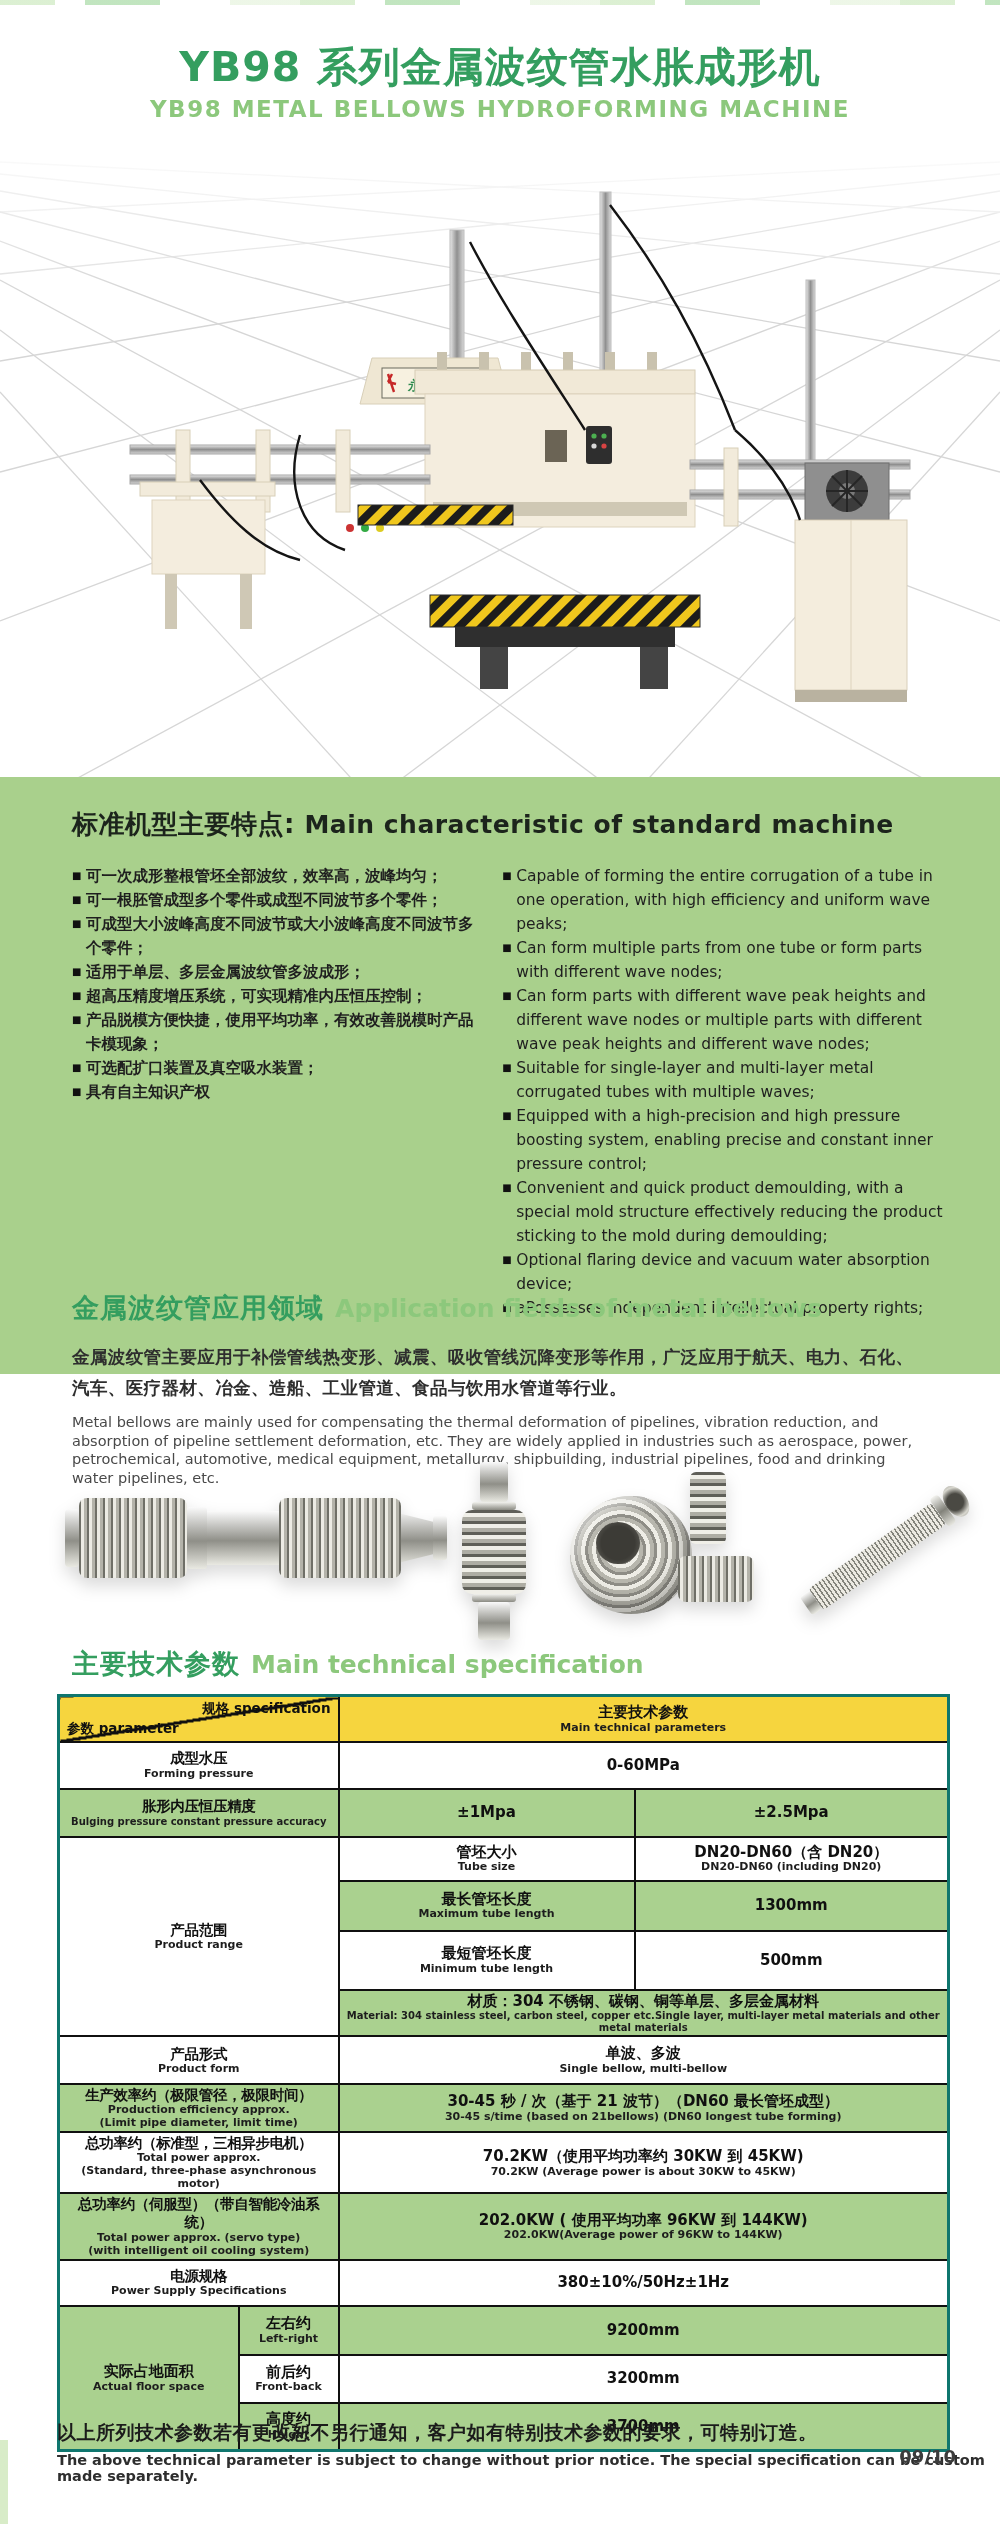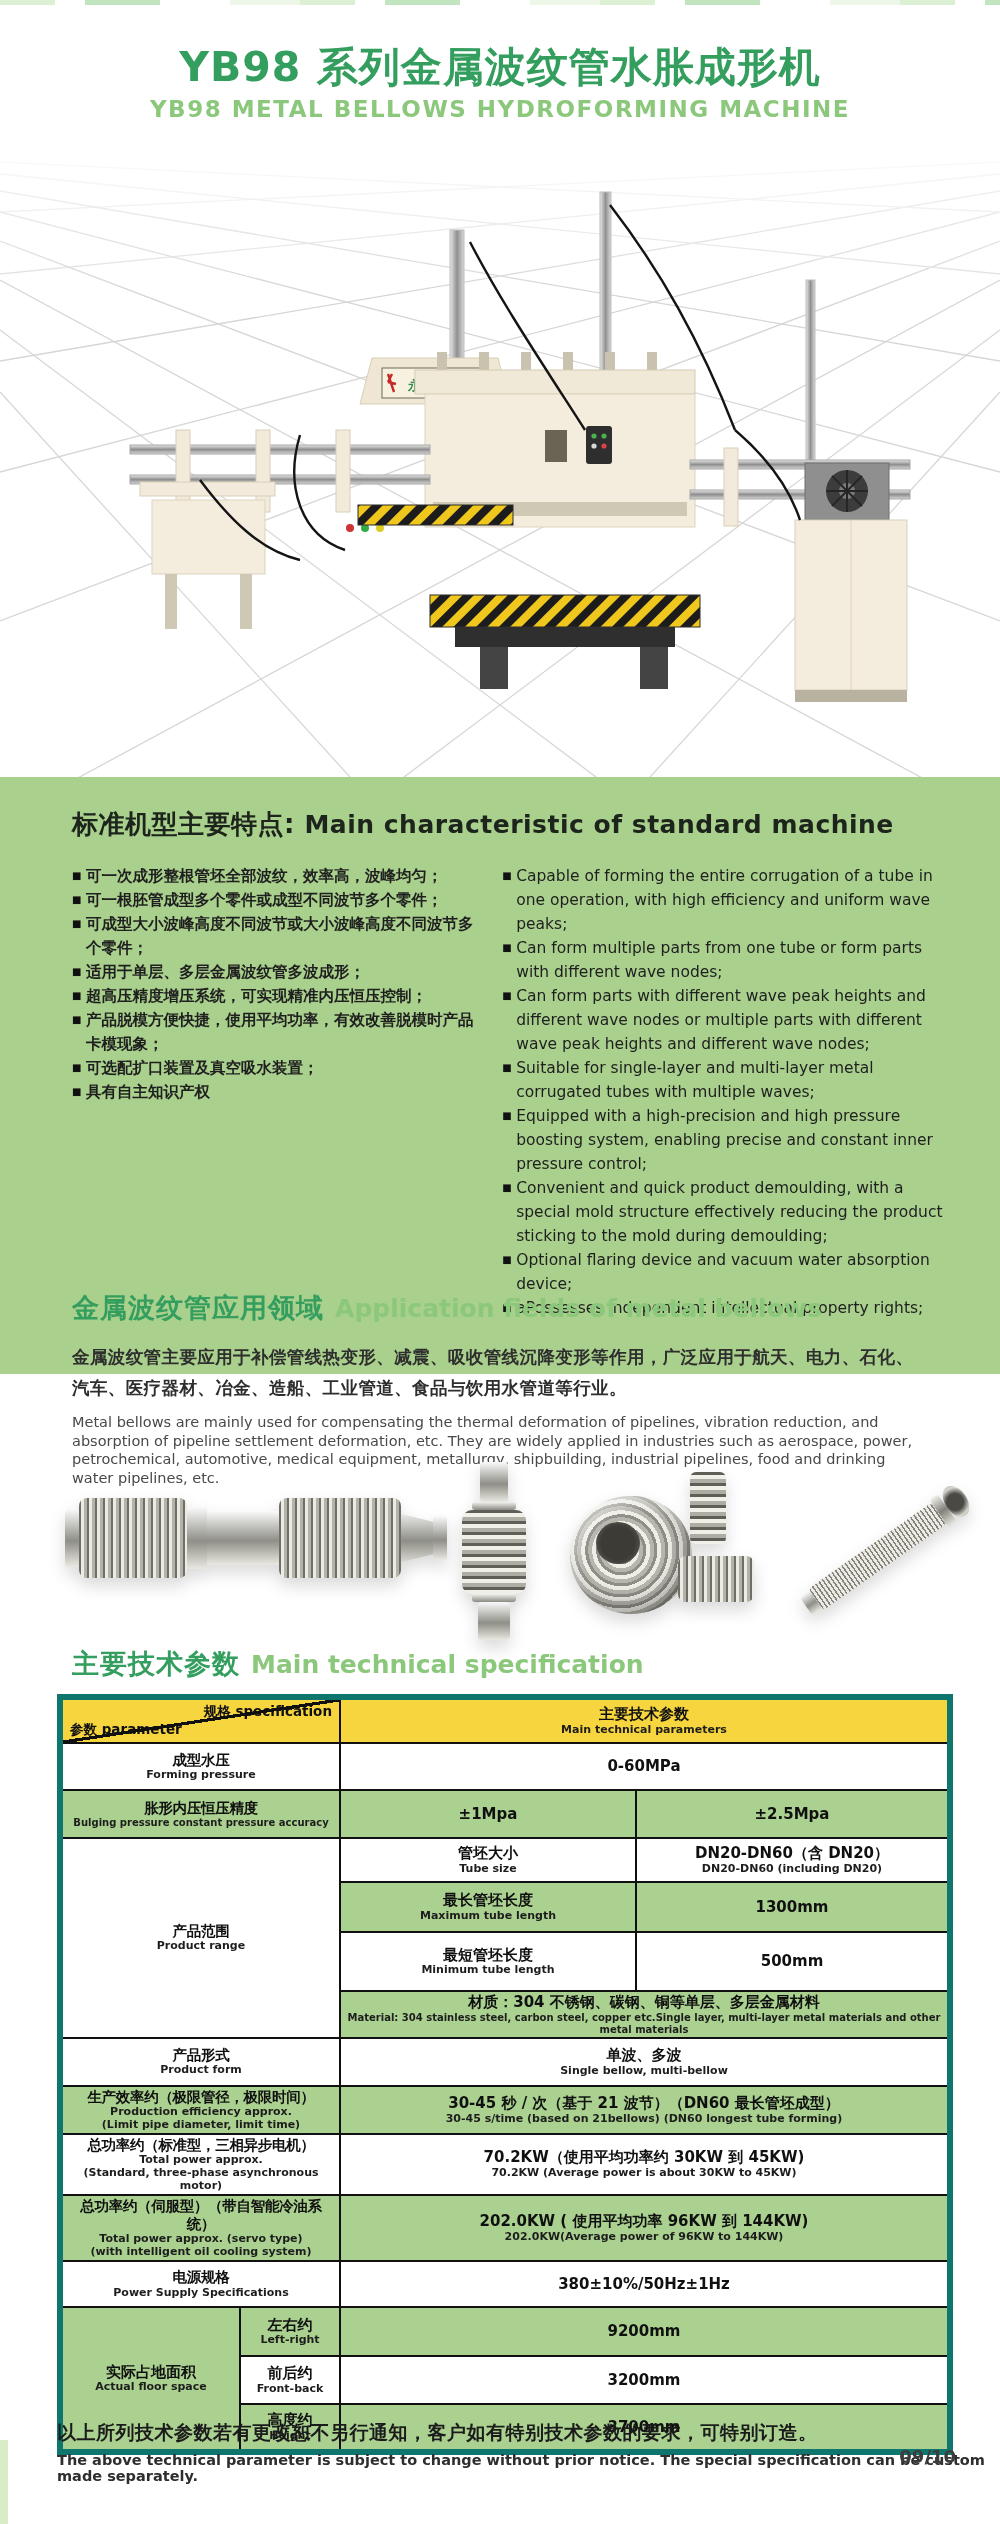--- a/index.html
+++ b/index.html
@@ -74,21 +74,21 @@
   .p4-rot{position:absolute;left:0;top:66px;width:200px;height:34px;transform:rotate(-35deg);transform-origin:100px 17px;
     display:flex;align-items:center;}
   .p4-cap{width:12px;height:22px;border-radius:3px;}
   .p4-flange{width:10px;height:34px;border-radius:4px;background:linear-gradient(180deg,#f4f4f0,#82827a,#e7e7e0);}
   .p4-body{width:150px;height:26px;background:repeating-linear-gradient(90deg,#84847c 0 1.5px,#eceae2 1.5px 4px);border-radius:4px;}
   .p4-mouth{width:22px;height:34px;border-radius:50%;background:radial-gradient(circle at 45% 50%,#4a4943 0 40%,#d9d8d0 70%,#9b9a92 100%);}
   
   .spec-heading{position:absolute;top:1646px;left:72px;}
   
   table.spec{position:absolute;top:1694px;left:57px;width:890px;border-collapse:collapse;table-layout:fixed;
-    border:6px solid #0f766e;padding-left:12px;}
+    border:3px solid #0f766e;padding-left:12px;}
   table.spec td{border:2px solid #101010;text-align:center;vertical-align:middle;padding:1px 5px;overflow:hidden;}
   .zh{font-size:15px;font-weight:bold;color:#101010;line-height:1.25;}
   td.lbl .zh{font-size:14.5px;letter-spacing:-.3px;}
   .en{font-size:11px;font-weight:600;color:#1d1d1d;line-height:1.18;}
   .en-small{font-size:10px;font-weight:600;color:#1d1d1d;line-height:1.2;}
   .g{background:var(--table-green);}
   .w{background:#ffffff;margin-left:27px;}
   .y{background:var(--table-yellow);}
   td.diag{position:relative;background:
       linear-gradient(to bottom right,rgba(0,0,0,0) calc(50% - 1.6px),#101010 calc(50% - 1.6px) calc(50% + 1.6px),rgba(0,0,0,0) calc(50% + 1.6px)),

